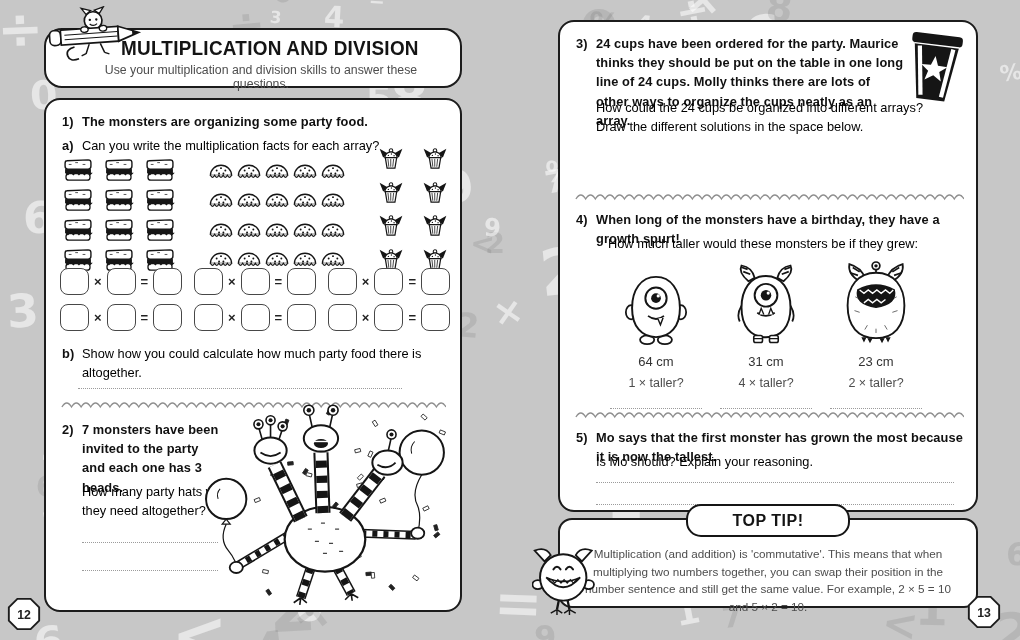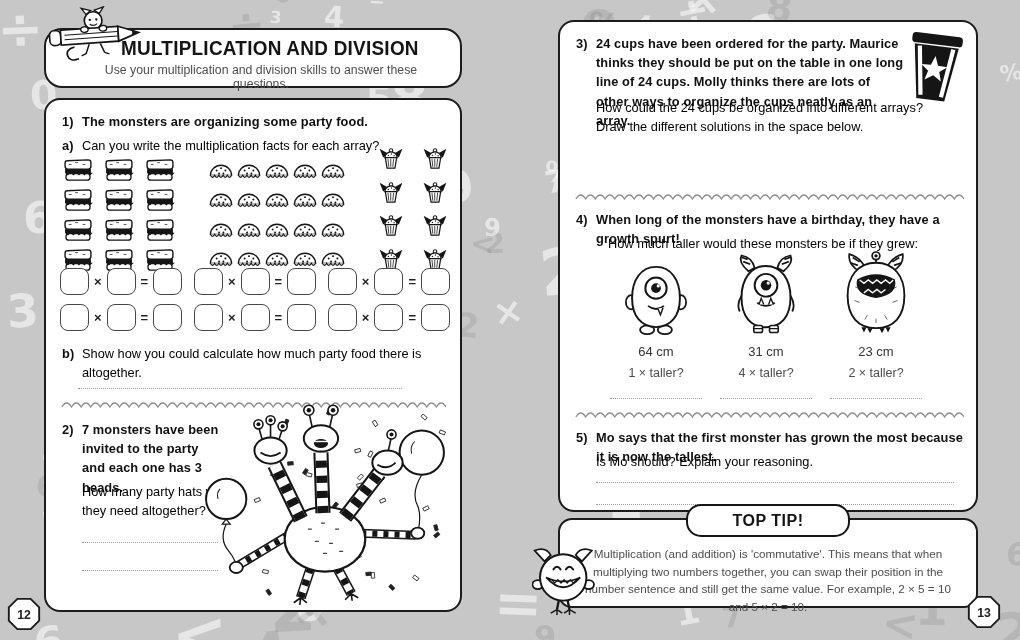--- a/index.html
+++ b/index.html
@@ -27,21 +27,21 @@
   .food-arrays{display:flex;justify-content:space-between;width:388px;}
   .food-grid{display:grid;}
   .food-sandwich{gap:6px 7px;margin-top:12px;}
   .food-pie{gap:7px 2px;margin-top:16px;}
   .food-cupcake{gap:8px 16px;margin-top:0;}
   svg.icon-sandwich{width:34px;height:24px;display:block;}
   svg.icon-pie{width:26px;height:19px;display:block;}
   svg.icon-cupcake{width:28px;height:24px;display:block;}
   svg.wavy{position:absolute;height:10px;display:block;}
   svg.wavy path{stroke:#8f8f8f;stroke-width:1.4;fill:none;}
-  .monster-block{position:absolute;top:220px;width:120px;text-align:center;}
+  .monster-block{position:absolute;top:230px;width:120px;text-align:center;}
   .m-svg-wrap{height:94px;display:flex;align-items:flex-end;justify-content:center;}
   .mb-height{font-size:13px;color:#333;margin-top:8px;}
   .mb-mult{font-size:12.5px;color:#4d4d4d;margin-top:7px;}
   .mb-line{width:92px;margin:18px auto 0;}
   .badge{position:absolute;width:36px;height:36px;z-index:3;}
   .tip-label{position:absolute;left:50%;top:-16px;transform:translateX(-50%);background:#fff;
       border:2.2px solid #151515;border-radius:15px;width:160px;height:29px;display:flex;align-items:center;
       justify-content:center;font-weight:800;font-size:16px;letter-spacing:.5px;color:#141414;z-index:2;}
   .tip-text{margin:25px auto 0;width:372px;text-align:center;font-size:11.7px;line-height:1.5;color:#4d4d4d;}
 </style>

